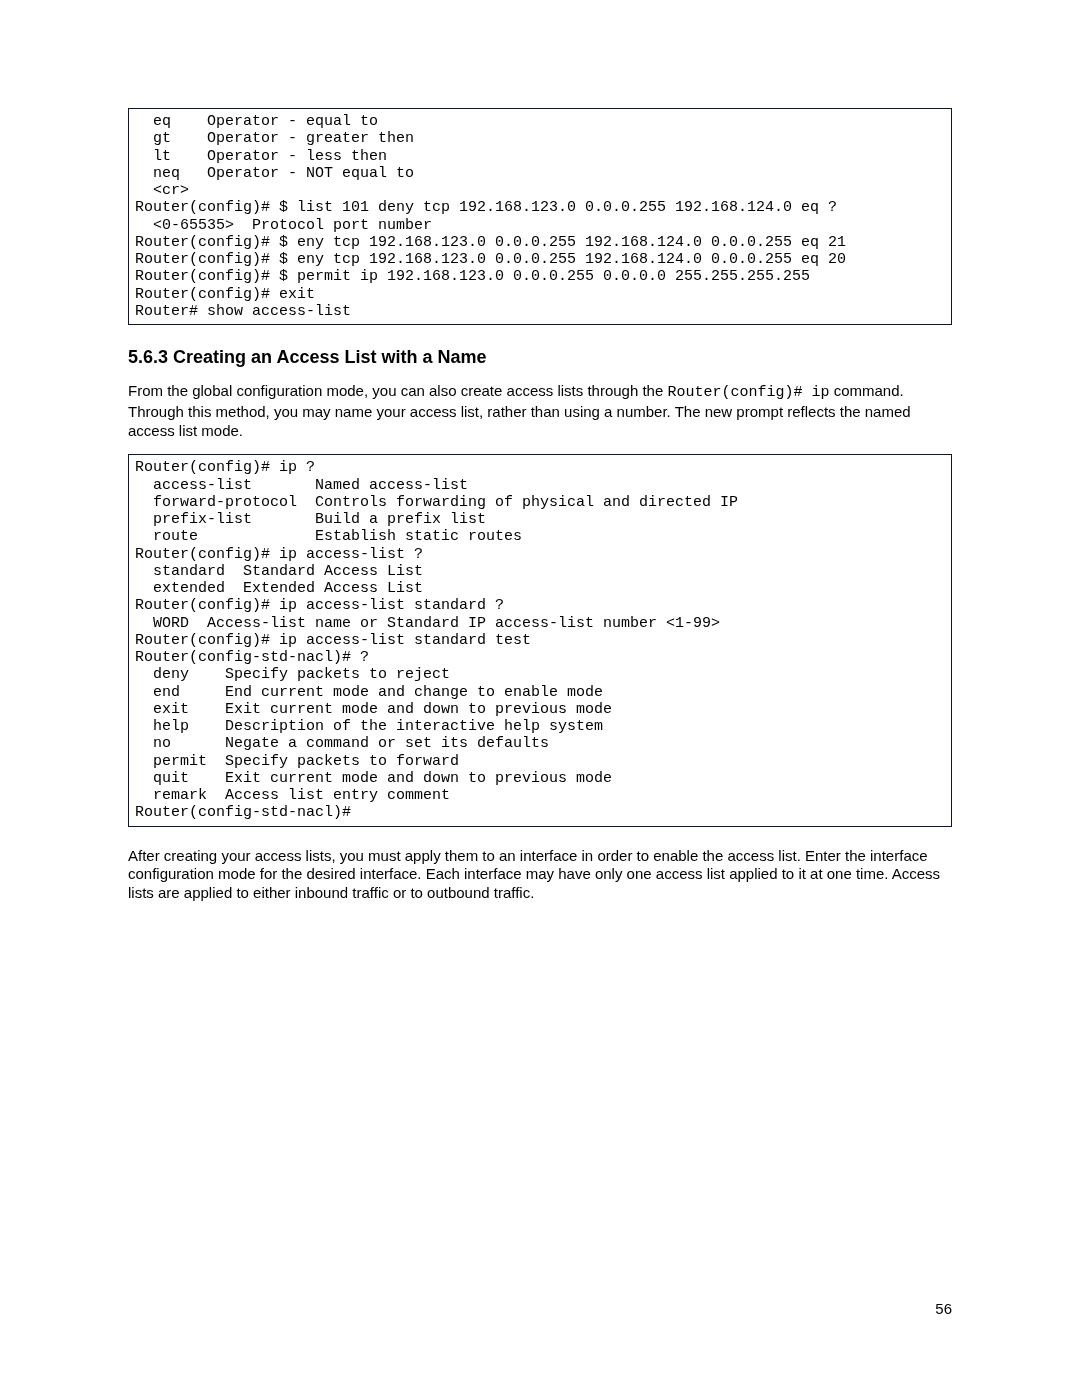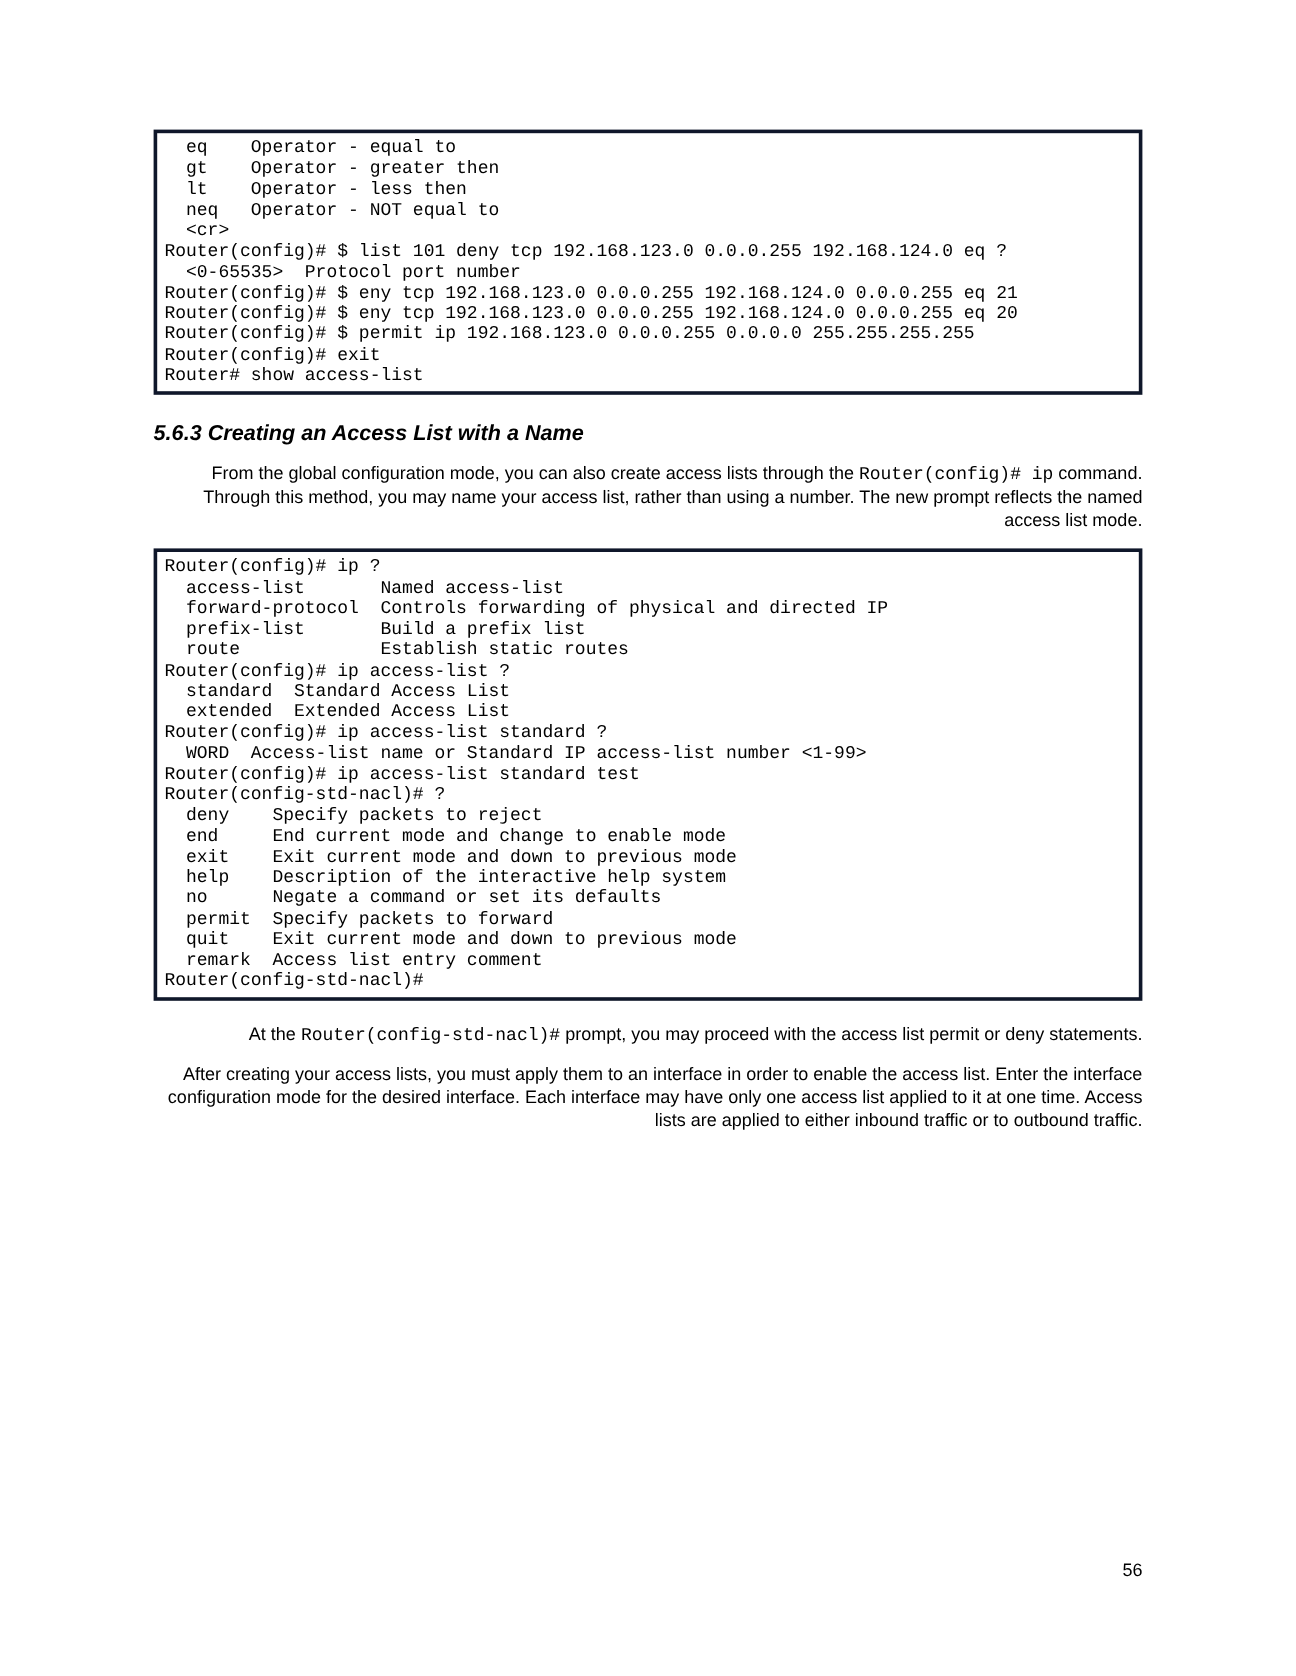--- a/index.html
+++ b/index.html
@@ -11,41 +11,39 @@
     width: 1080px;
   }
   .page {
     padding: 108px 128px 40px 128px;
     box-sizing: border-box;
     width: 1080px;
     min-height: 1397px;
     position: relative;
   }
   .code-box {
-    border: 3px solid #0f172a;
+    border: 1px solid #0f172a;
     padding: 4px 6px;
     font-family: "Courier New", Courier, monospace;
     font-size: 15px;
     line-height: 1.15;
     white-space: pre;
     margin-bottom: 20px;
   }
   h3 {
     font-family: Arial, Helvetica, sans-serif;
     font-size: 18px;
     font-weight: bold;
     margin: 22px 0 14px 0;
-    font-style: italic;
   }
   p.body {
     font-family: Arial, Helvetica, sans-serif;
     font-size: 15px;
     line-height: 1.25;
     margin: 0 0 14px 0;
-    text-align: right;
   }
   .mono-inline {
     font-family: "Courier New", Courier, monospace;
   }
   .page-number {
     position: absolute;
     bottom: 80px;
     right: 128px;
     font-size: 15px;
     font-family: Arial, Helvetica, sans-serif;
@@ -91,23 +89,20 @@
   deny    Specify packets to reject
   end     End current mode and change to enable mode
   exit    Exit current mode and down to previous mode
   help    Description of the interactive help system
   no      Negate a command or set its defaults
   permit  Specify packets to forward
   quit    Exit current mode and down to previous mode
   remark  Access list entry comment
 Router(config-std-nacl)#</div>
 
-  <p class="body">
-    <span>At the </span><span class="mono-inline">Router(config-std-nacl)#</span><span> prompt, you may proceed with the access list permit or deny statements.</span>
-  </p>
 
 
   <p class="body">After creating your access lists, you must apply them to an interface in order to enable the access list. Enter the interface configuration mode for the desired interface. Each interface may have only one access list applied to it at one time. Access lists are applied to either inbound traffic or to outbound traffic.</p>
 
 
   <div class="page-number">56</div>
 
 </div>
 
 </body></html>

